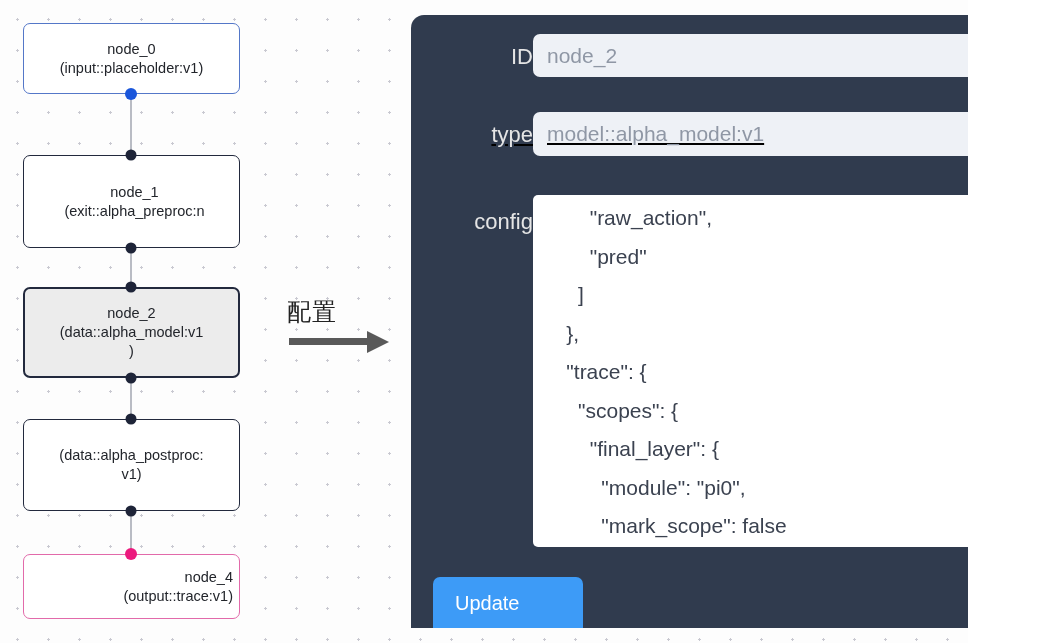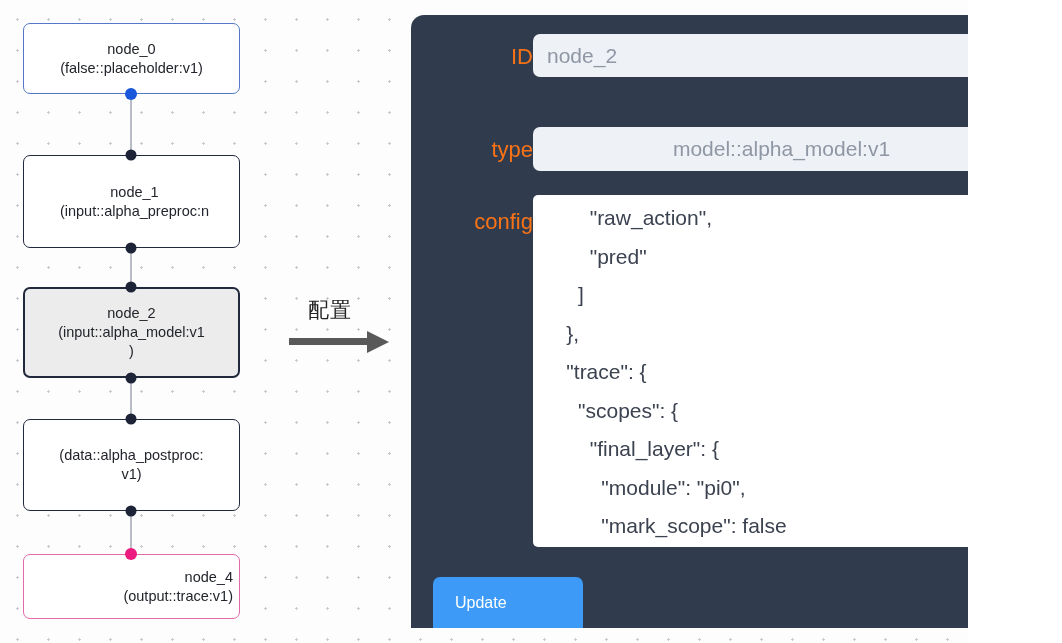--- a/index.html
+++ b/index.html
@@ -75,22 +75,21 @@
   
   #arrow-group {
     position: absolute;
     left: 287px; top: 296px;
     width: 110px; height: 60px;
   }
   #arrow-caption {
     position: absolute;
     left: 0; top: 0;
     width: 86px;
-    text-align: center;
-    font-size: 21px;
+    font-size: 24px;
     color: #222;
     letter-spacing: 1px;
   }
   #arrow-shaft {
     position: absolute;
     left: 2px; top: 42px;
     width: 80px; height: 7px;
     background: #595959;
   }
   #arrow-head {
@@ -112,53 +111,53 @@
     background: #303b4e;
     border-radius: 13px 13px 0 0;
     overflow: hidden;
   }
   .field-row {
     position: absolute;
     display: flex;
     align-items: flex-start;
   }
   .field-label {
-    color: #f97316;
+    color: #e5e5e5;
     font-size: 22px;
     line-height: 26px;
     text-align: right;
     width: 100px;
     flex: 0 0 100px;
     user-select: none;
   }
   .text-input {
     box-sizing: border-box;
     background: #eef1f6;
     border: none;
     border-radius: 7px;
     color: #8f97a5;
     font-family: "Liberation Sans", sans-serif;
     font-size: 21px;
     padding: 7px 14px;
     outline: none;
   }
 
   #row-id   { left: 22px; top: 19px;  width: 617px; }
-  #row-type { left: 22px; top: 112px; width: 617px; }
+  #row-type { left: 22px; top: 97px; width: 617px; text-decoration: underline; }
   #row-cfg  { left: 22px; top: 180px; width: 617px; }
 
   #row-id .field-label   { padding-top: 10px; }
   #row-type .field-label { padding-top: 10px; }
   #row-cfg .field-label  { padding-top: 14px; }
 
   #id-input, #type-input {
     width: 497px;
     height: 43px;
   }
-  #type-input { height: 44px; text-align: center; }
+  #type-input { height: 44px; }
 
   .ta-wrap {
     position: relative;
     width: 497px;
     height: 352px;
     background: #ffffff;
     border-radius: 5px;
     overflow: hidden;
   }
   #config-text {
@@ -214,59 +213,59 @@
     position: absolute;
     left: 22px;
     top: 562px;
     width: 150px;
     height: 52px;
     background: #3d9bf7;
     border: none;
     border-radius: 7px 7px 0 0;
     color: #ffffff;
     font-family: "Liberation Sans", sans-serif;
-    font-size: 16px;
+    font-size: 20px;
     text-align: left;
     padding: 0 0 0 22px;
     cursor: pointer;
   }
 </style>
 </head>
 <body>
 
 <div id="stage">
 
   <div id="graph">
 
     <div class="edge-line" style="top:90px;height:68px;"></div>
     <div class="edge-line" style="top:244px;height:47px;"></div>
     <div class="edge-line" style="top:374px;height:48px;"></div>
     <div class="edge-line" style="top:507px;height:47px;"></div>
 
     <div class="node node-blue" style="top:23px;height:71px;">
       <div class="lines">
         <div>node_0</div>
-        <div>(false::placeholder:v1)</div>
+        <div>(input::placeholder:v1)</div>
       </div>
     </div>
     <div class="handle blue" style="top:94px;"></div>
 
     <div class="node" style="top:155px;height:93px;padding-left:12px;">
       <div class="lines">
         <div>node_1</div>
-        <div>(input::alpha_preproc:n</div>
+        <div>(exit::alpha_preproc:n</div>
       </div>
     </div>
     <div class="handle" style="top:155px;"></div>
     <div class="handle" style="top:248px;"></div>
 
     <div class="node node-sel" style="top:287px;height:91px;">
       <div class="lines">
         <div>node_2</div>
-        <div>(input::alpha_model:v1</div>
+        <div>(data::alpha_model:v1</div>
         <div>)</div>
       </div>
     </div>
     <div class="handle" style="top:287px;"></div>
     <div class="handle" style="top:378px;"></div>
 
     <div class="node" style="top:419px;height:92px;">
       <div class="lines">
         <div>(data::alpha_postproc:</div>
         <div>v1)</div>

